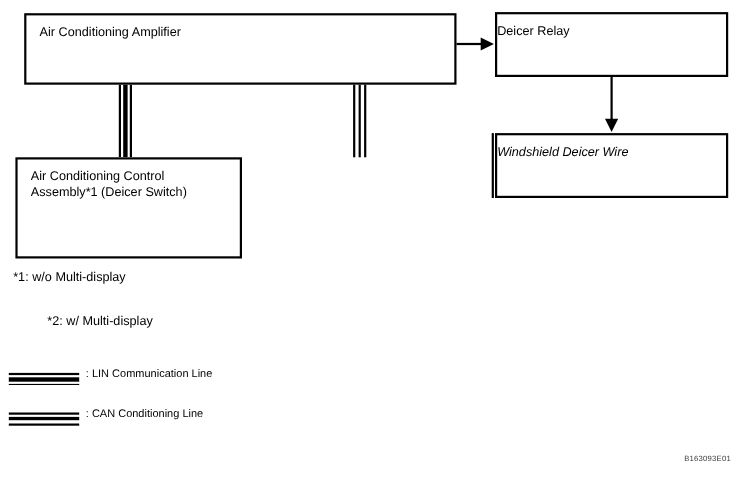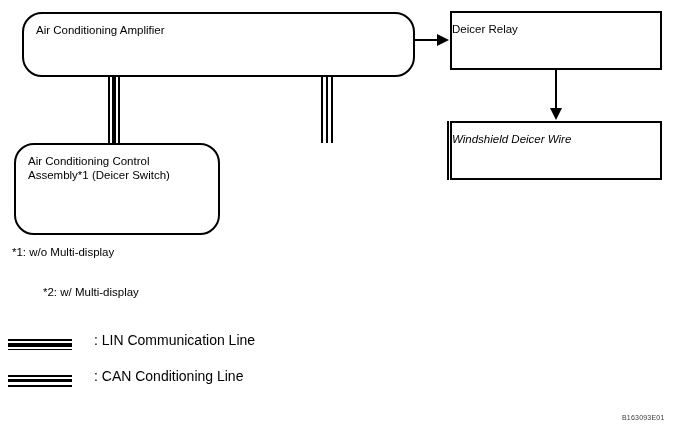--- a/index.html
+++ b/index.html
@@ -19,21 +19,21 @@
     overflow: hidden;
   }
 
   
   .box {
     position: absolute;
     box-sizing: border-box;
     border: 2px solid #000000;
     background: #ffffff;
   }
-  .box.rounded { border-radius: 20px; }
+  .box.rounded { border-radius: 0; }
   .box.square  { border-radius: 0; }
 
   .box-label {
     position: absolute;
     font-size: 11.5px;
     line-height: 14px;
     white-space: pre-line;
     color: #000;
   }
   .label-left   { left: 12px; top: 9px; text-align: left; }
@@ -96,23 +96,23 @@
   
   .footnote {
     position: absolute;
     font-size: 11.5px;
     line-height: 14px;
     white-space: nowrap;
   }
   .legend-row { position: absolute; }
   .legend-text {
     position: absolute;
-    left: 94px;
+    left: 78px;
     top: -6px;
-    font-size: 14px;
+    font-size: 10px;
     line-height: 15px;
     white-space: nowrap;
   }
   .legend-swatch { position: absolute; left: 8px; top: 0; width: 64px; }
   .legend-swatch i { position: absolute; left: 0; width: 64px; background: #000; }
 
   
   .sw-lin i.s1 { top: 0px;   height: 1.5px; }
   .sw-lin i.s2 { top: 3.5px; height: 4px;   }
   .sw-lin i.s3 { top: 9.5px; height: 1.5px; }

